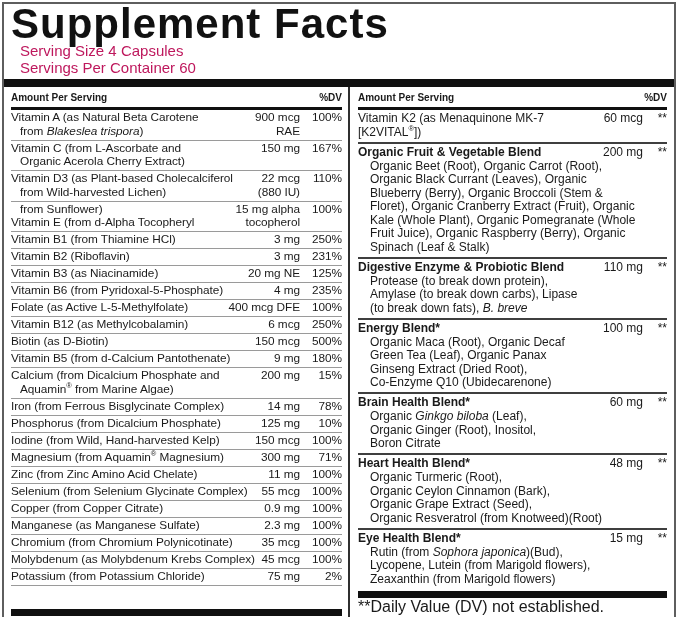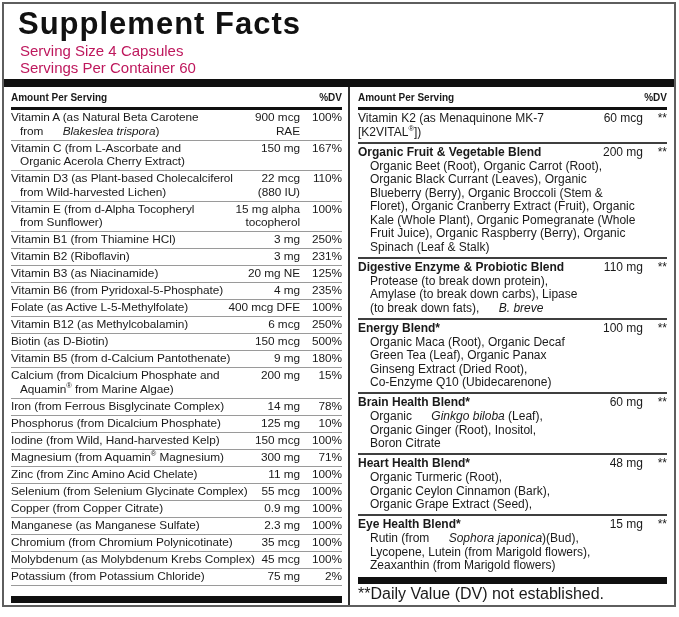--- a/index.html
+++ b/index.html
@@ -1,18 +1,18 @@
 <!DOCTYPE html>
 <html><head>
 <meta charset="utf-8">
 <style>
   html,body{margin:0;padding:0;background:#fff;}
   body{width:679px;height:617px;overflow:hidden;font-family:"Liberation Sans",sans-serif;color:#1a1a1a;-webkit-font-smoothing:antialiased;}
   .panel{margin:2px 3px 0 2px;border:2px solid #5e5e5e;background:#fff;}
-  .title{font-weight:bold;font-size:31px;line-height:34px;letter-spacing:1px;padding:3px 8px 1px 14px;color:#111;}
+  .title{font-weight:bold;font-size:42px;line-height:34px;letter-spacing:1px;padding:3px 8px 1px 7px;color:#111;}
   .serving-line{font-size:15px;line-height:17px;padding:0 16px;color:#be185d;}
   .thick-bar{height:8px;background:#101010;margin-top:3px;}
   .columns{display:flex;align-items:stretch;}
   .col{display:flex;flex-direction:column;}
   .col.left{width:344px;padding:0 6px 2px 7px;box-sizing:border-box;}
   .vdivider{width:2px;background:#2f2f2f;}
   .col.right{flex:1;padding:0 7px 2px 8px;box-sizing:border-box;}
   .col-header{display:flex;justify-content:space-between;align-items:baseline;font-weight:bold;font-size:10px;line-height:15px;padding:3px 0 2px;}
   .mid-bar{height:3px;background:#101010;}
   
@@ -27,21 +27,21 @@
   .rrow{border-bottom:2px solid #3f3f3f;padding:2px 0 2.5px;font-size:12px;line-height:13.5px;}
   .rrow:last-of-type{border-bottom:none;}
   .rtop{display:flex;align-items:flex-start;}
   .rname{flex:1;min-width:0;}
   .rname.bold{font-weight:bold;}
   .ramt{text-align:right;white-space:nowrap;margin-left:4px;}
   .rdv{width:24px;text-align:right;white-space:nowrap;}
   .sub{padding-left:12px;padding-top:0.5px;}
   .rfoot{margin-top:auto;}
   .footnote{font-size:16px;line-height:14px;padding:2.5px 0 2px;}
-  .it{font-style:italic;margin-left:16px;}
+  .it{font-style:italic;}
   .sup{font-size:7.5px;vertical-align:super;line-height:0;}
 </style>
 </head>
 <body>
 
 <div class="panel">
   <div class="title">Supplement Facts</div>
   <div class="serving-line">Serving Size 4 Capsules</div>
   <div class="serving-line">Servings Per Container 60</div>
   <div class="thick-bar"></div>
@@ -81,22 +81,22 @@
               <div class="nline indent"><span>from Wild-harvested Lichen)</span></div>
             </div>
             <div class="amt">
               <div>22 mcg</div>
               <div>(880 IU)</div>
             </div>
             <div class="dv">110%</div>
           </div>
           <div class="row">
             <div class="name">
+              <div class="nline indent"><span>from Sunflower)</span></div>
               <div class="nline"><span>Vitamin E (from d-Alpha Tocopheryl</span></div>
-              <div class="nline indent"><span>from Sunflower)</span></div>
             </div>
             <div class="amt">
               <div>15 mg alpha</div>
               <div>tocopherol</div>
             </div>
             <div class="dv">100%</div>
           </div>
           <div class="row">
             <div class="name">
               <div class="nline"><span>Vitamin B1 (from Thiamine HCl)</span></div>
@@ -367,20 +367,21 @@
               <div class="rname bold">
                 <div><span>Heart Health Blend*</span></div>
               </div>
               <div class="ramt">48 mg</div>
               <div class="rdv">**</div>
             </div>
             <div class="sub">
               <div><span>Organic Turmeric (Root),</span></div>
               <div><span>Organic Ceylon Cinnamon (Bark),</span></div>
               <div><span>Organic Grape Extract (Seed),</span></div>
+              <div><span>Organic Resveratrol (from Knotweed)(Root)</span></div>
             </div>
           </div>
           <div class="rrow">
             <div class="rtop">
               <div class="rname bold">
                 <div><span>Eye Health Blend*</span></div>
               </div>
               <div class="ramt">15 mg</div>
               <div class="rdv">**</div>
             </div>

